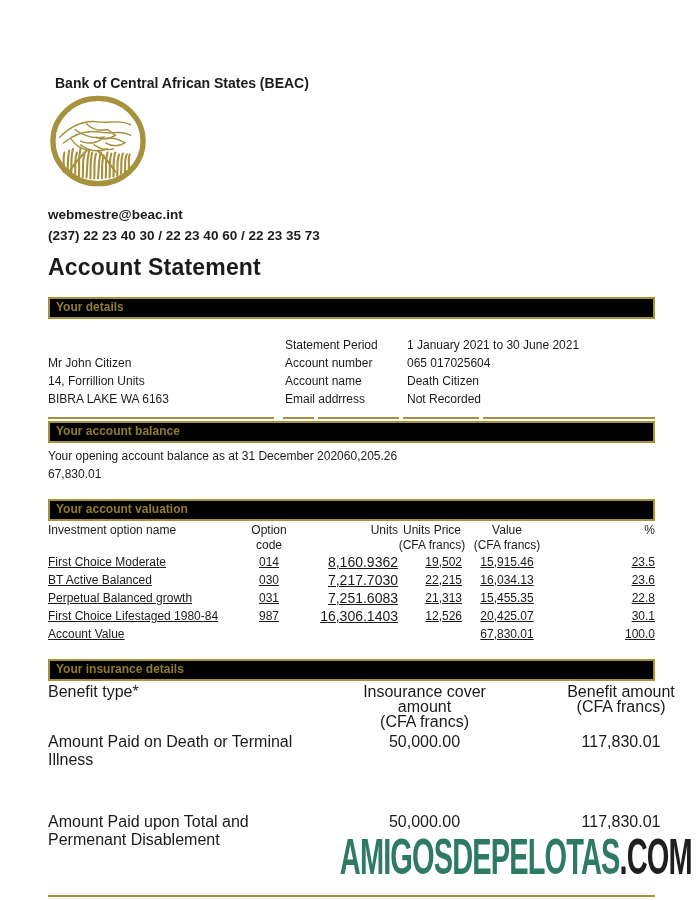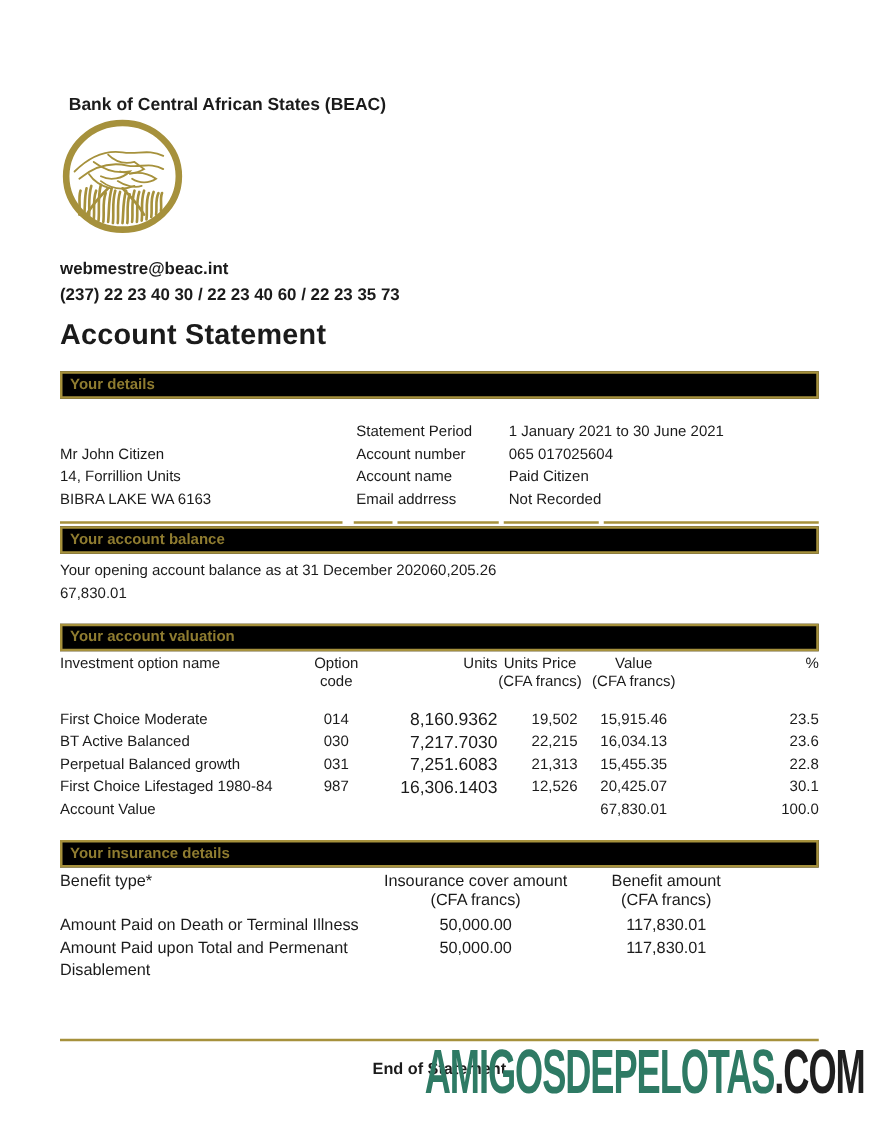--- a/index.html
+++ b/index.html
@@ -40,30 +40,30 @@
   .section-header.tight{margin-top:2px;}
 
   
   .balance-rows{margin-top:4px;font-size:12px;line-height:18px;}
   .balance-row{display:flex;}
 
   
   .val-grid{display:grid;grid-template-columns:190px 62px 98px 68px 82px 1fr;
     font-size:12px;line-height:15px;}
   .val-grid.head{margin-top:2px;}
-  .val-grid.body{margin-top:13px;line-height:18px;}
+  .val-grid.body{margin-top:0;line-height:18px;text-decoration:underline;}
   .c-left{text-align:left;}
   .c-center{text-align:center;}
   .c-right{text-align:right;}
   .units-val{font-size:14px;}
   .price-val{padding-right:4px;}
 
   
   .ins-grid{display:grid;grid-template-columns:250px 165px 140px 1fr;
-    font-size:13px;line-height:15px;}
+    font-size:16px;line-height:15px;gap:44px;}
   .ins-grid.head{margin-top:3px;}
   .ins-grid.body{margin-top:4px;line-height:18px;}
   .ins-grid.body .cell{align-self:start;}
 
   
   .footer-rule{margin-top:46px;height:2px;background:#A6913C;}
   .end-text{margin-top:14px;text-align:center;font-size:13px;font-weight:bold;line-height:15px;}
   .watermark{
     position:absolute;right:8px;top:833px;white-space:nowrap;
     font-weight:bold;font-size:50px;line-height:48px;letter-spacing:-1.5px;
@@ -134,21 +134,21 @@
     <div class="cell"></div>
     <div class="cell">Statement Period</div>
     <div class="cell">1 January 2021 to 30 June 2021</div>
 
     <div class="cell">Mr John Citizen</div>
     <div class="cell">Account number</div>
     <div class="cell">065 017025604</div>
 
     <div class="cell">14, Forrillion Units</div>
     <div class="cell">Account name</div>
-    <div class="cell">Paid Citizen</div>
+    <div class="cell">Death Citizen</div>
 
     <div class="cell">BIBRA LAKE WA 6163</div>
     <div class="cell">Email addrress</div>
     <div class="cell">Not Recorded</div>
   </div>
 
   <div class="seg-divider">
     <div class="seg seg-a"></div>
     <div class="seg seg-b"></div>
     <div class="seg seg-c"></div>

